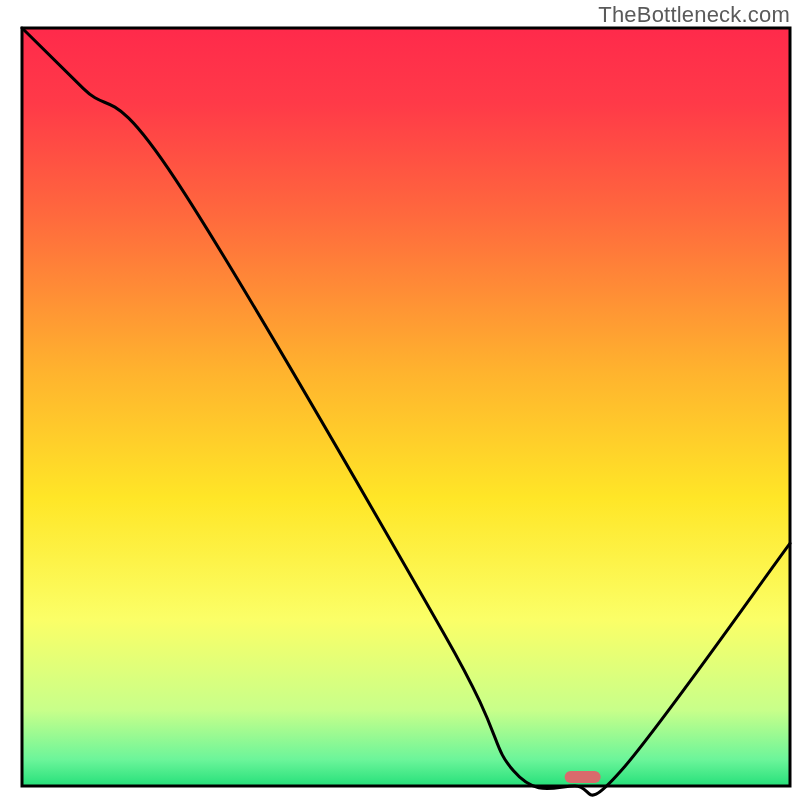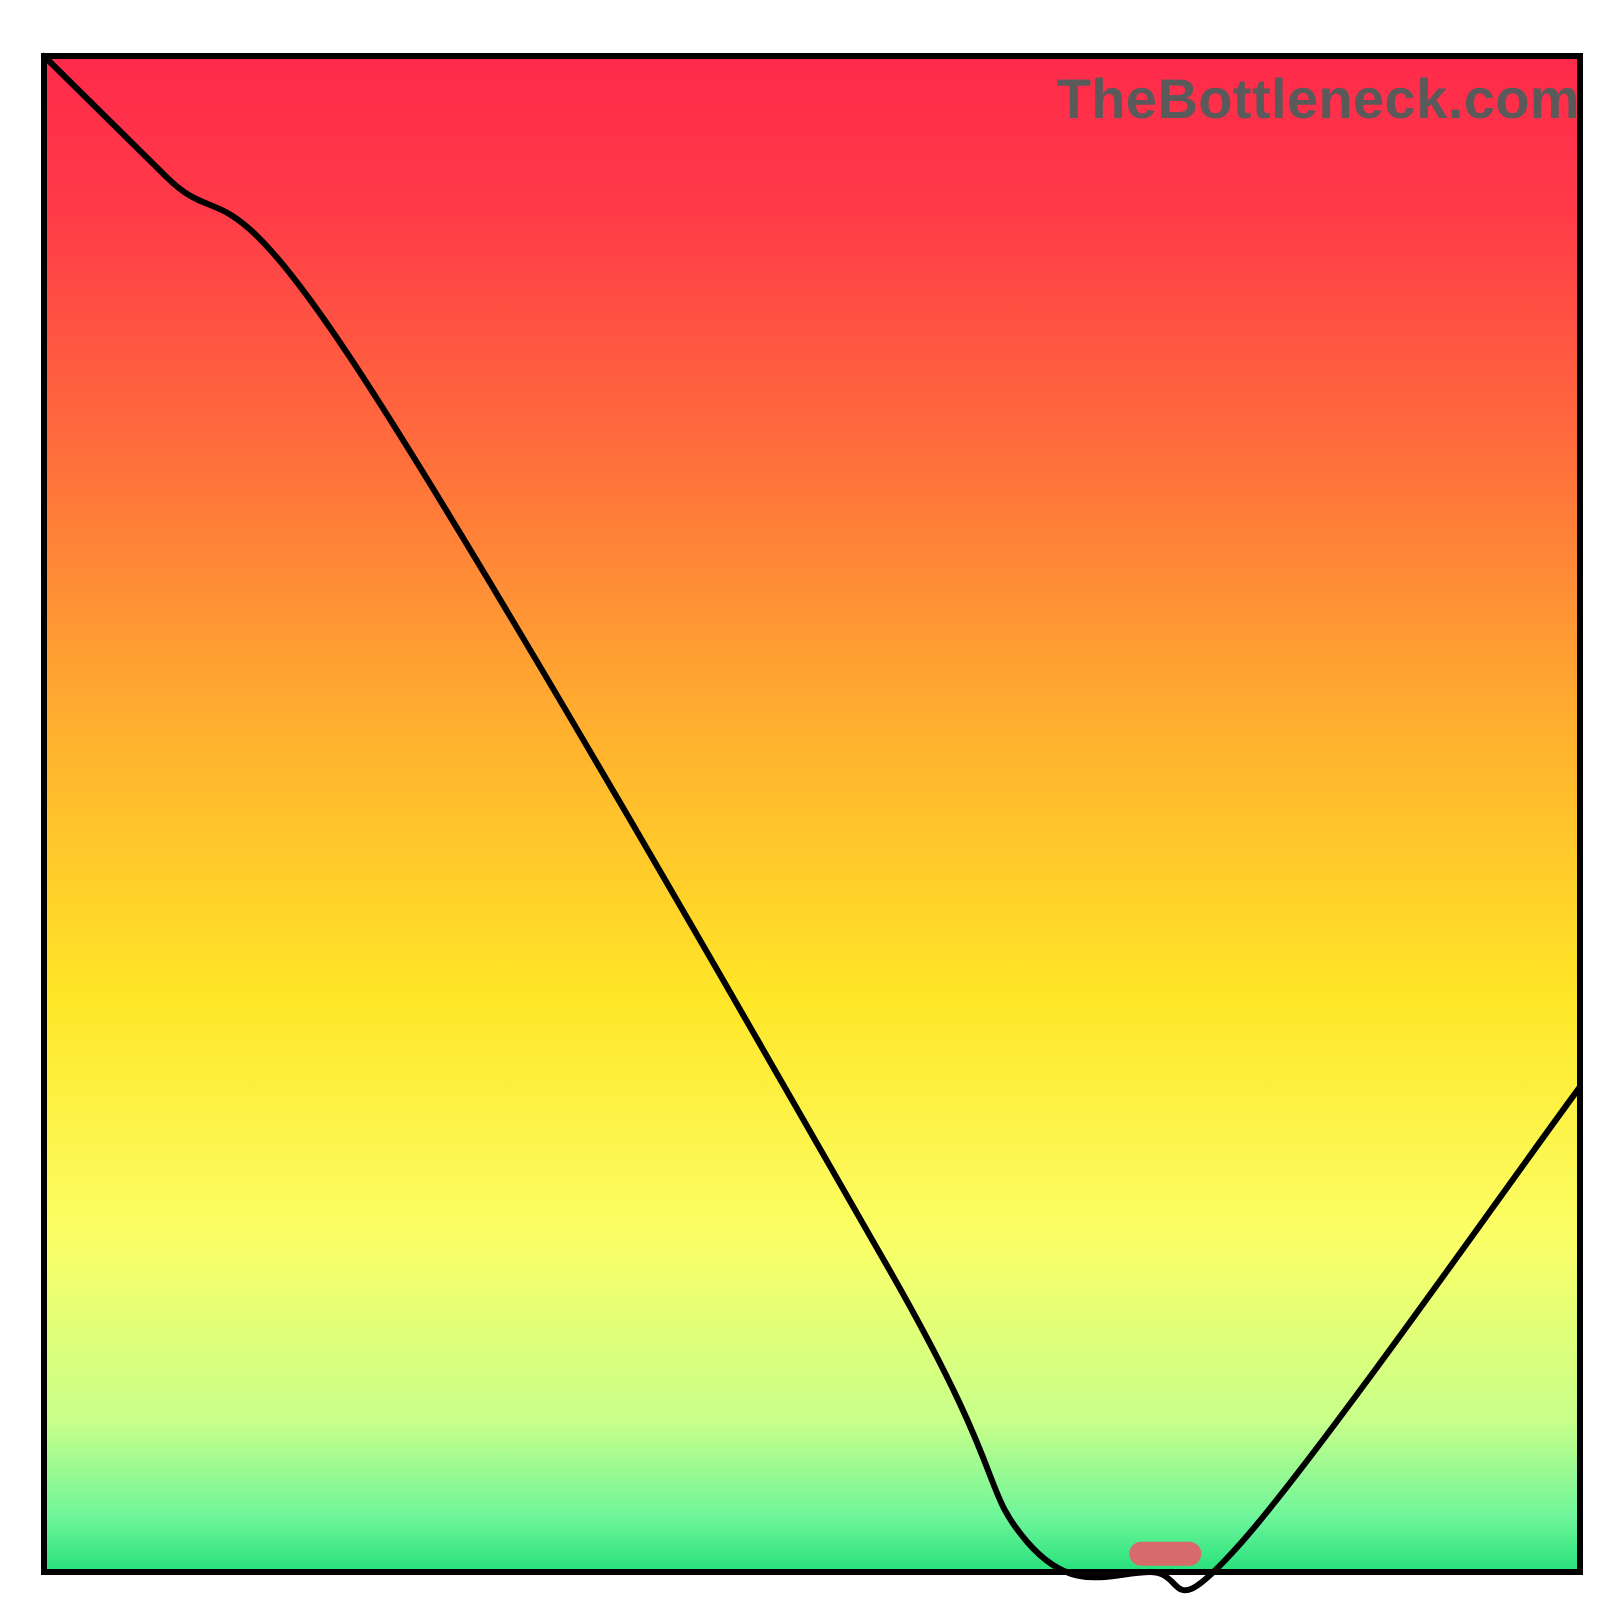--- a/index.html
+++ b/index.html
@@ -12,25 +12,24 @@
   }
   .container {
     position: relative;
     width: 800px;
     height: 800px;
   }
   .watermark {
     position: absolute;
     top: 2px;
     right: 10px;
-    font-size: 28px;
-    font-weight: 700;
+    font-size: 22px;
+    font-weight: 400;
     color: #5a5a5a;
     letter-spacing: 0.2px;
-    margin-top: 32px;
   }
   svg {
     display: block;
   }
 </style>
 </head>
 <body>
 <div class="container">
 
 <div class="watermark">TheBottleneck.com</div>

